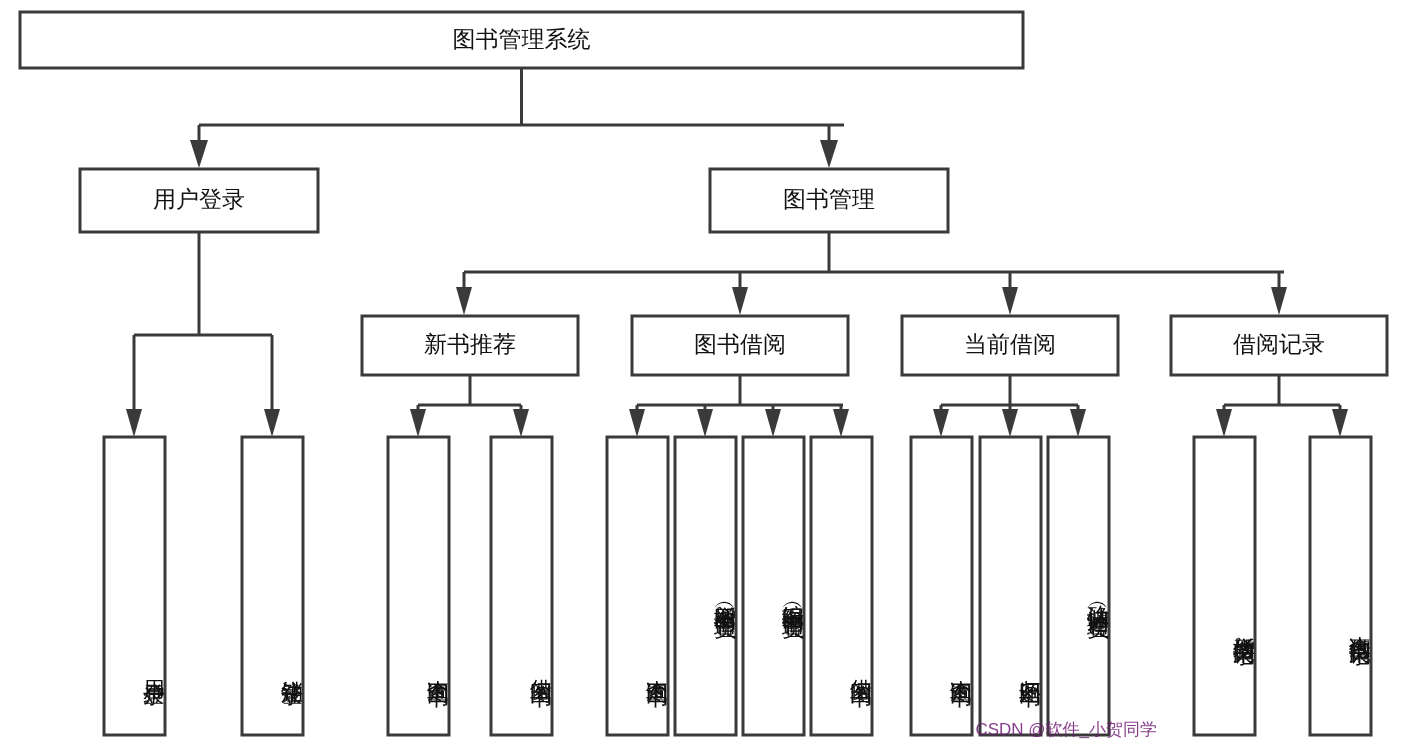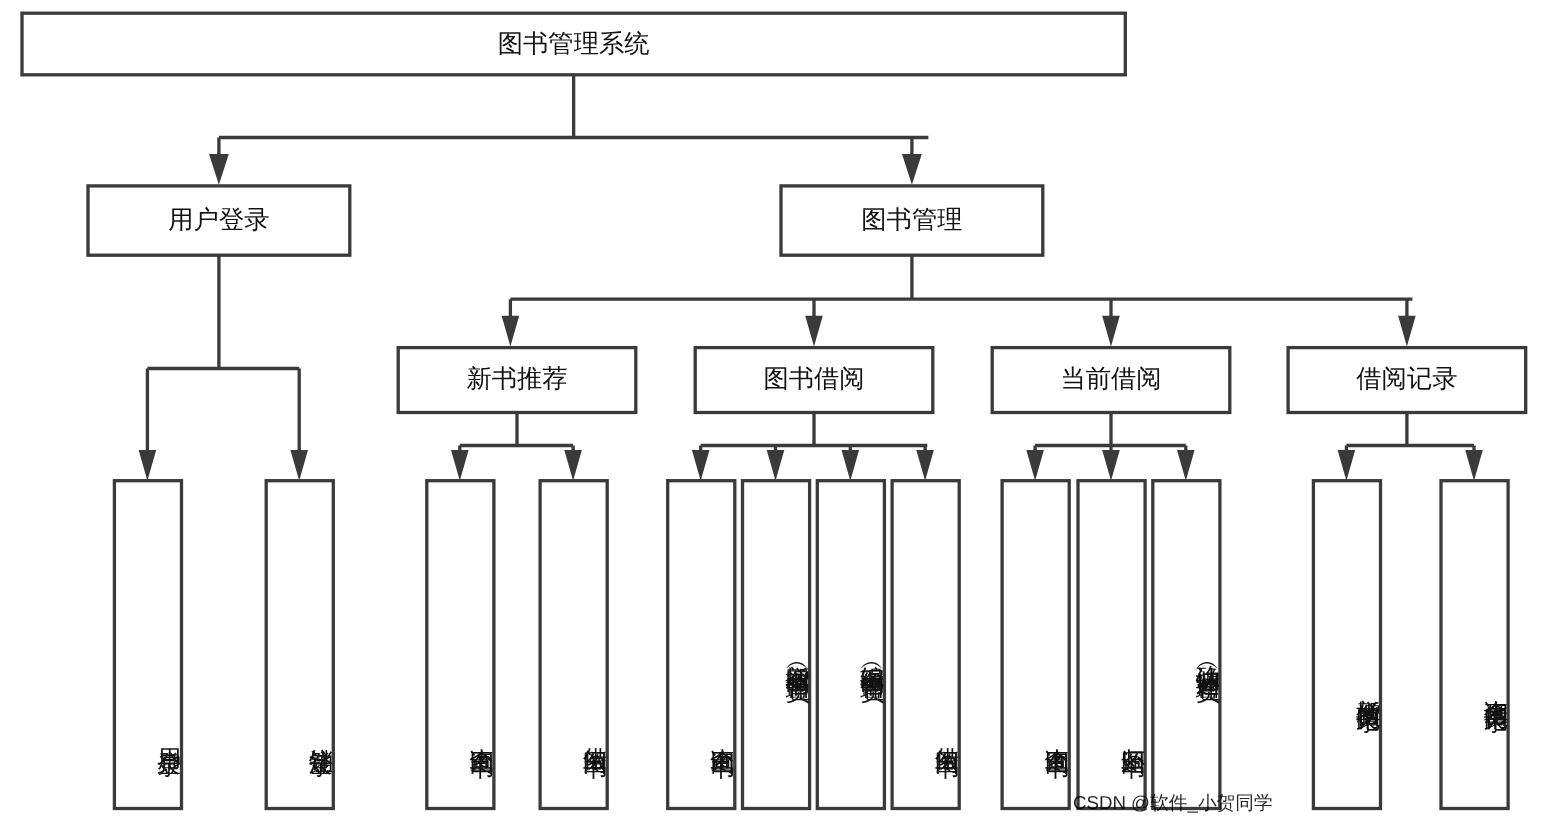--- a/index.html
+++ b/index.html
@@ -60,21 +60,21 @@
     letter-spacing: 2px;
     white-space: nowrap;
     pointer-events: none;
   }
   .watermark {
     position: absolute;
     right: 8px;
     bottom: 6px;
     font-family: "Liberation Sans", "DejaVu Sans", sans-serif;
     font-size: 17px;
-    color: #000000;
+    color: #701a75;
     opacity: 0.85;
     white-space: nowrap;
   }
 </style>
 </head>
 <body>
 
 <div id="diagram-root">
 
   <svg class="flow" viewBox="0 0 1405 747">

